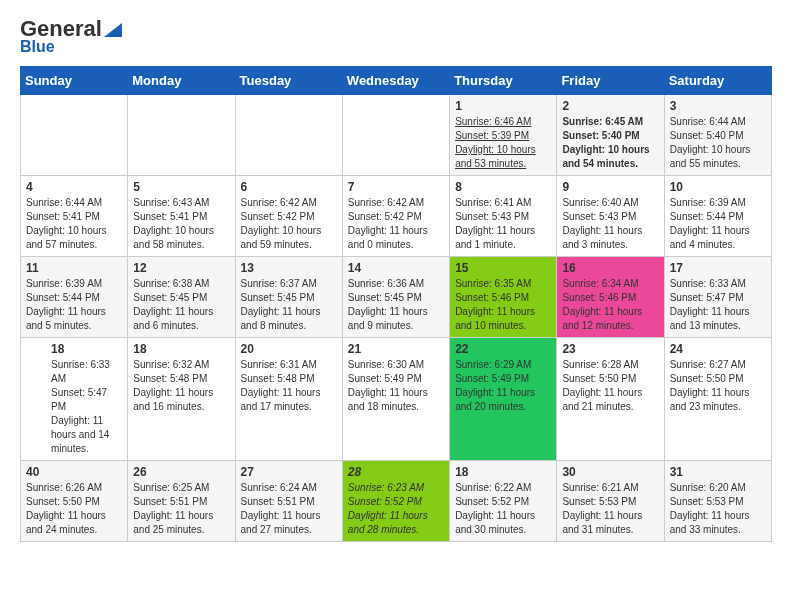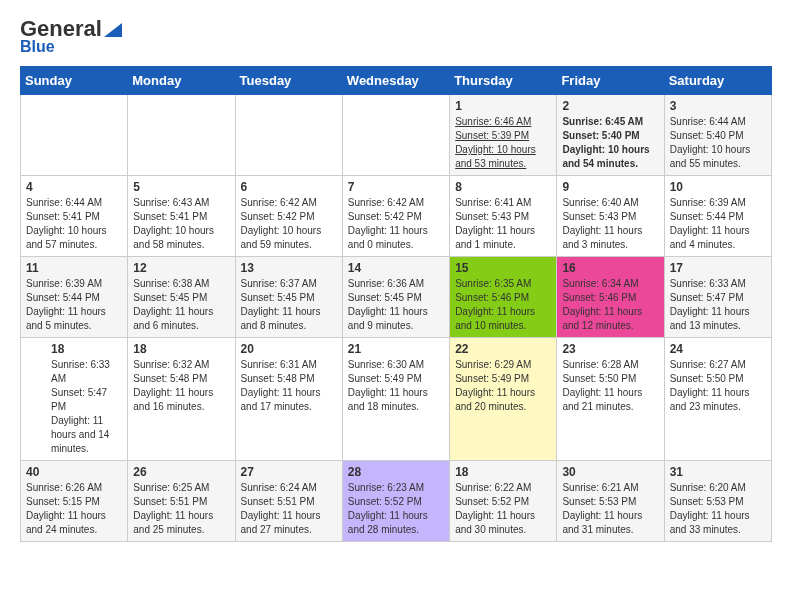--- a/index.html
+++ b/index.html
@@ -244,21 +244,21 @@
           <div class="cell-content" style="white-space: pre-line;">Sunrise: 6:31 AM
 Sunset: 5:48 PM
 Daylight: 11 hours and 17 minutes.</div>
         </td>
         <td style="background: rgb(255, 255, 255);">
           <span class="day-number">21</span>
           <div class="cell-content" style="white-space: pre-line;">Sunrise: 6:30 AM
 Sunset: 5:49 PM
 Daylight: 11 hours and 18 minutes.</div>
         </td>
-        <td style="background: #fef9c3;">
+        <td style="background: #22c55e;">
           <span class="day-number">22</span>
           <div class="cell-content" style="white-space: pre-line;">Sunrise: 6:29 AM
 Sunset: 5:49 PM
 Daylight: 11 hours and 20 minutes.</div>
         </td>
         <td style="background: rgb(255, 255, 255);">
           <span class="day-number">23</span>
           <div class="cell-content" style="white-space: pre-line;">Sunrise: 6:28 AM
 Sunset: 5:50 PM
 Daylight: 11 hours and 21 minutes.</div>
@@ -267,36 +267,36 @@
           <span class="day-number">24</span>
           <div class="cell-content" style="white-space: pre-line;">Sunrise: 6:27 AM
 Sunset: 5:50 PM
 Daylight: 11 hours and 23 minutes.</div>
         </td>
       </tr>
       <tr>
         <td style="background: rgb(245, 245, 245);">
           <span class="day-number">40</span>
           <div class="cell-content" style="white-space: pre-line;">Sunrise: 6:26 AM
-Sunset: 5:15 PM
+Sunset: 5:50 PM
 Daylight: 11 hours and 24 minutes.</div>
         </td>
         <td style="background: rgb(245, 245, 245);">
           <span class="day-number">26</span>
           <div class="cell-content" style="white-space: pre-line;">Sunrise: 6:25 AM
 Sunset: 5:51 PM
 Daylight: 11 hours and 25 minutes.</div>
         </td>
         <td style="background: rgb(245, 245, 245);">
           <span class="day-number">27</span>
           <div class="cell-content" style="white-space: pre-line;">Sunrise: 6:24 AM
 Sunset: 5:51 PM
 Daylight: 11 hours and 27 minutes.</div>
         </td>
-        <td style="background: #c4b5fd;">
+        <td style="background: #84cc16; font-style: italic;">
           <span class="day-number">28</span>
           <div class="cell-content" style="white-space: pre-line;">Sunrise: 6:23 AM
 Sunset: 5:52 PM
 Daylight: 11 hours and 28 minutes.</div>
         </td>
         <td style="background: rgb(245, 245, 245);">
           <span class="day-number">18</span>
           <div class="cell-content" style="white-space: pre-line;">Sunrise: 6:22 AM
 Sunset: 5:52 PM
 Daylight: 11 hours and 30 minutes.</div>

